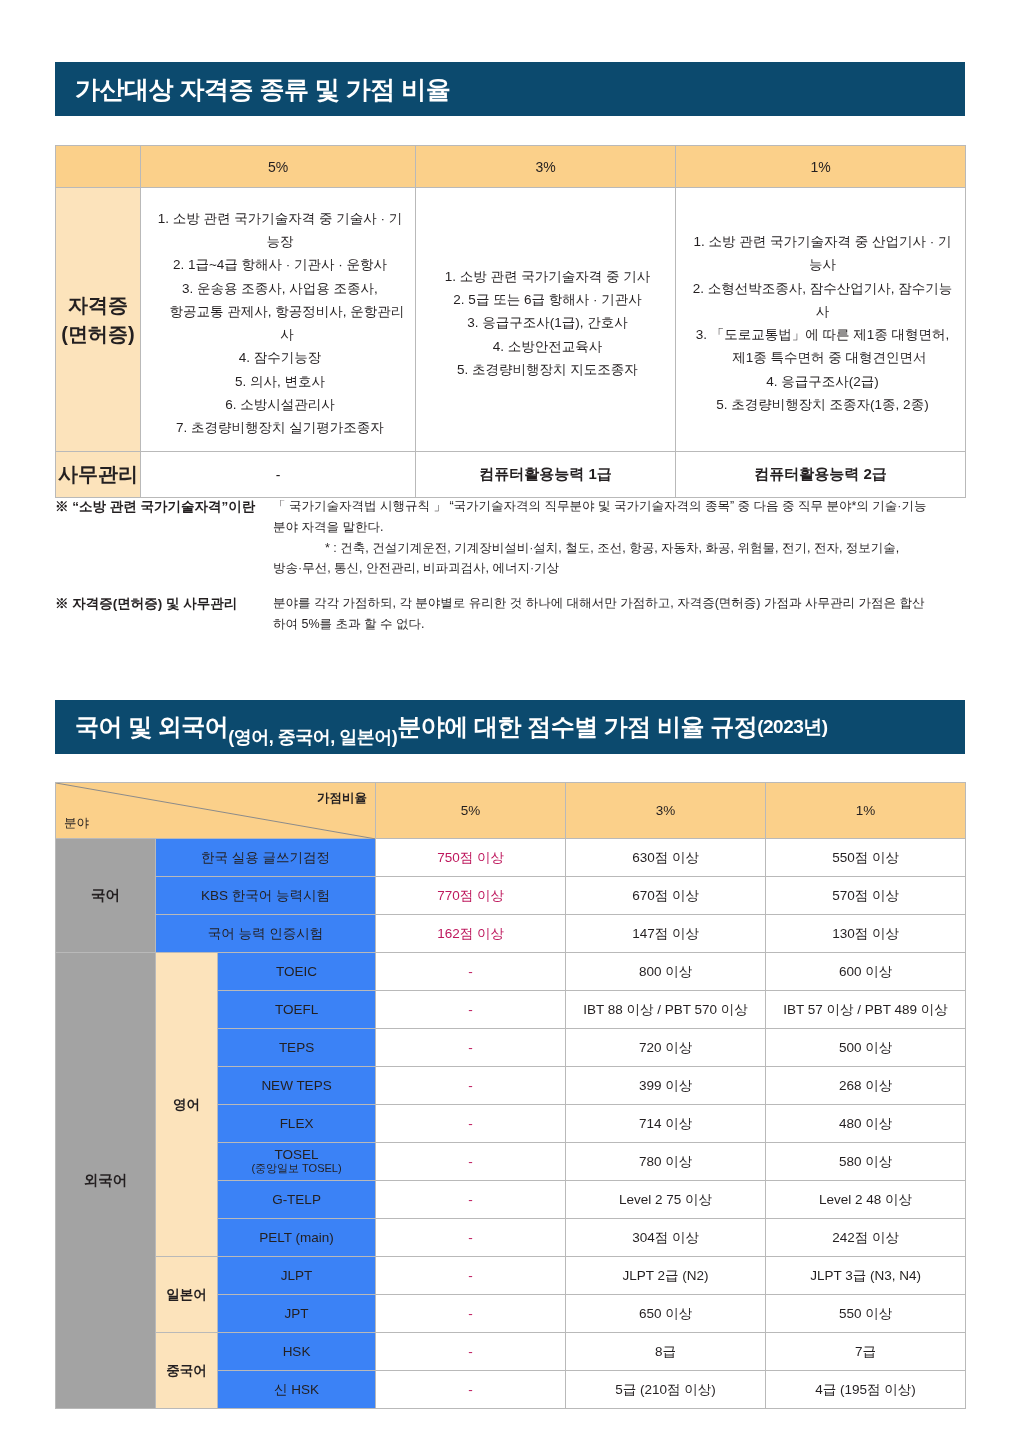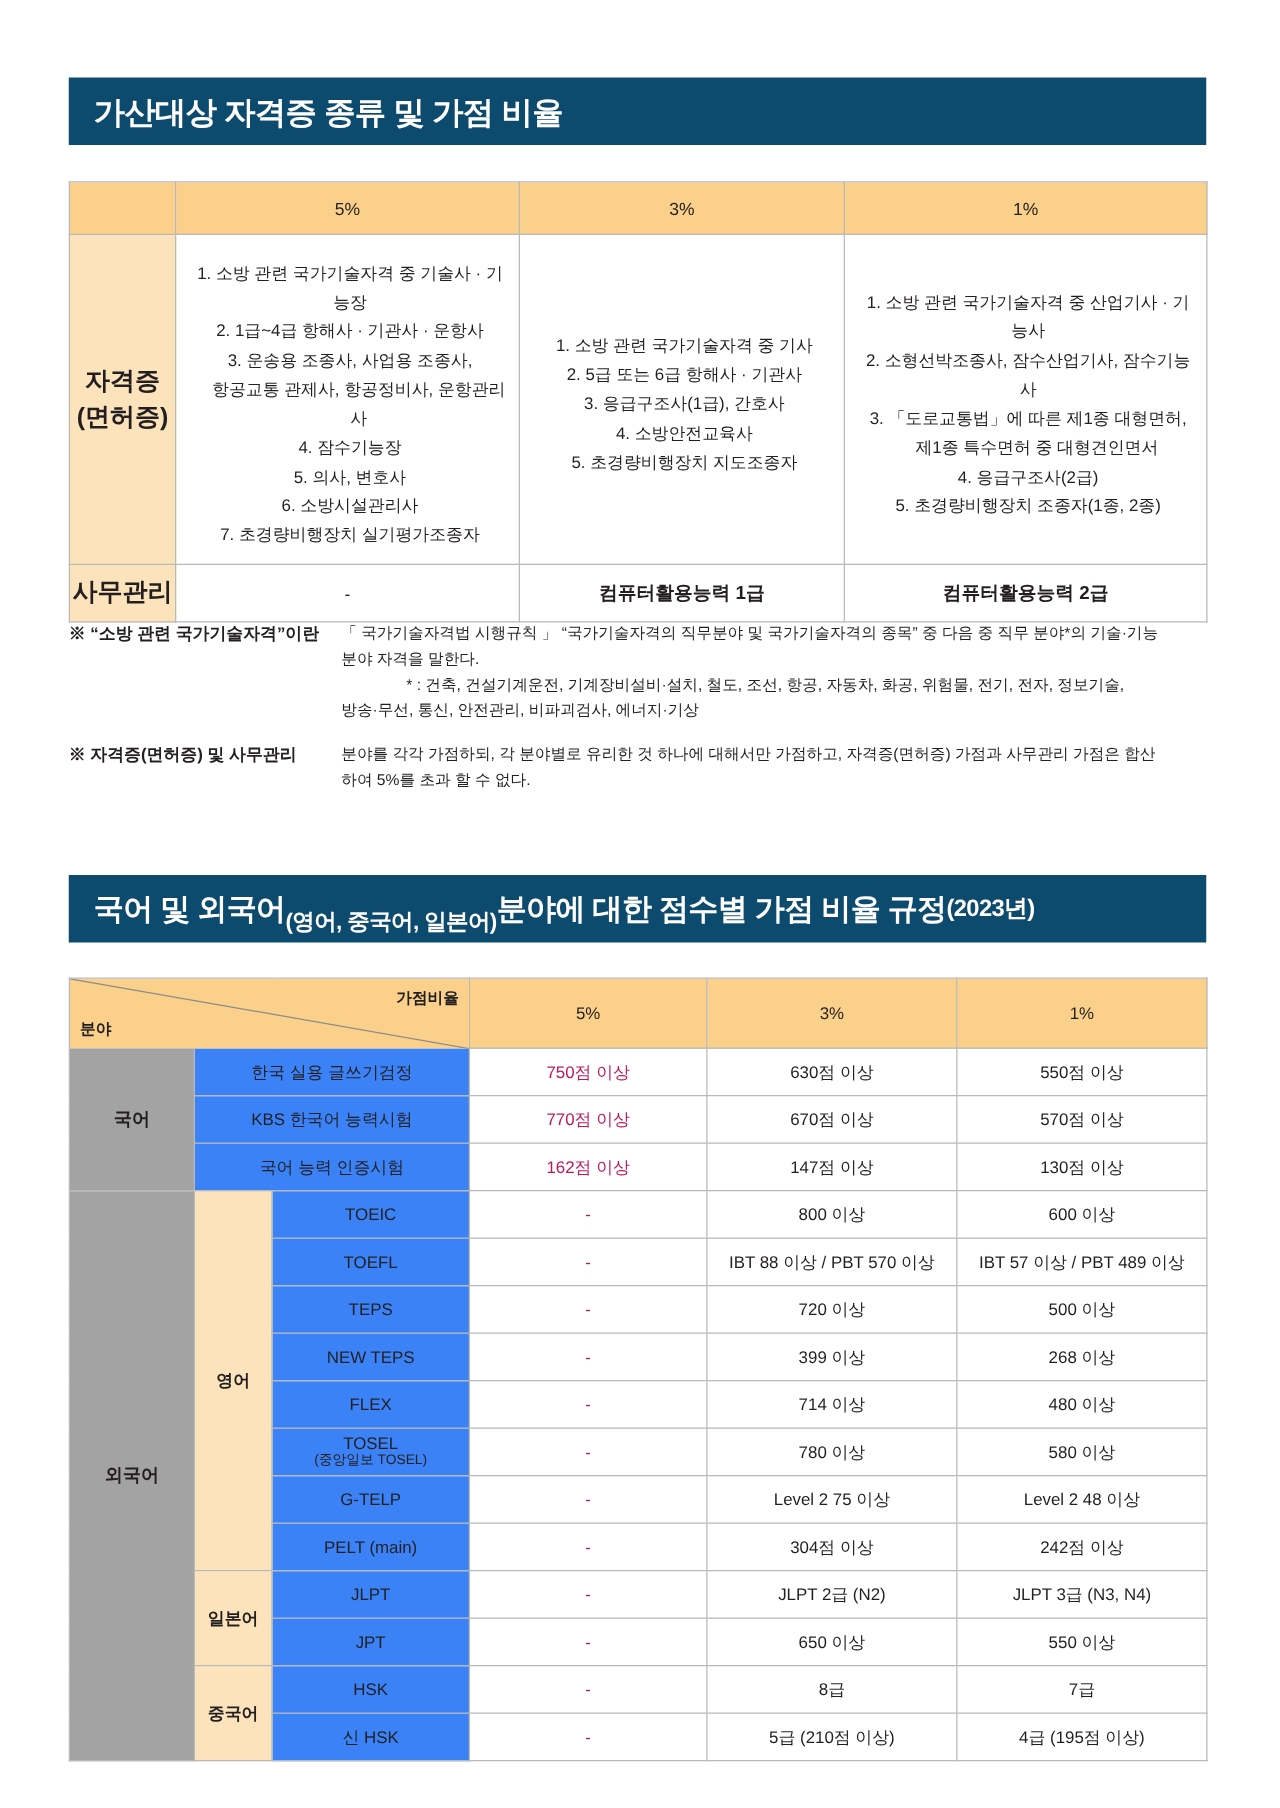--- a/index.html
+++ b/index.html
@@ -117,21 +117,21 @@
     position: relative;
     padding: 17px;
   }
   #t2 .corner .diag {
     position: absolute; inset: 0;
   }
   #t2 .corner .lbl-top {
     position: absolute; right: 8px; top: 7px; font-size: 12.5px; font-weight: bold;
   }
   #t2 .corner .lbl-bot {
-    position: absolute; left: 8px; bottom: 6px; font-size: 12.5px; font-weight: bold;
+    position: absolute; left: 8px; bottom: 6px; font-size: 12.5px; font-weight: normal;
   }
   #t2 .grp {
     background: #a3a3a3;
     font-weight: bold;
     font-size: 14.5px;
     width: 100px;
   }
   #t2 .sub {
     background: #fce3bb;
     font-weight: bold;

